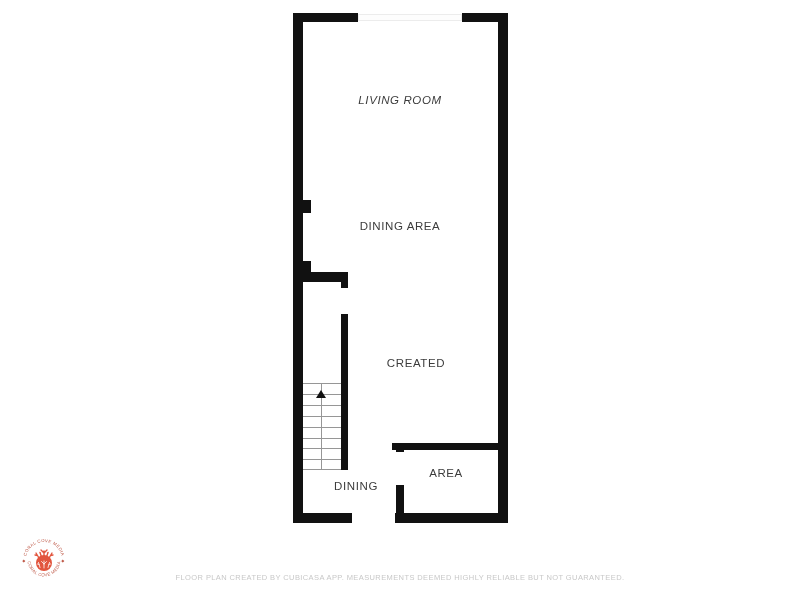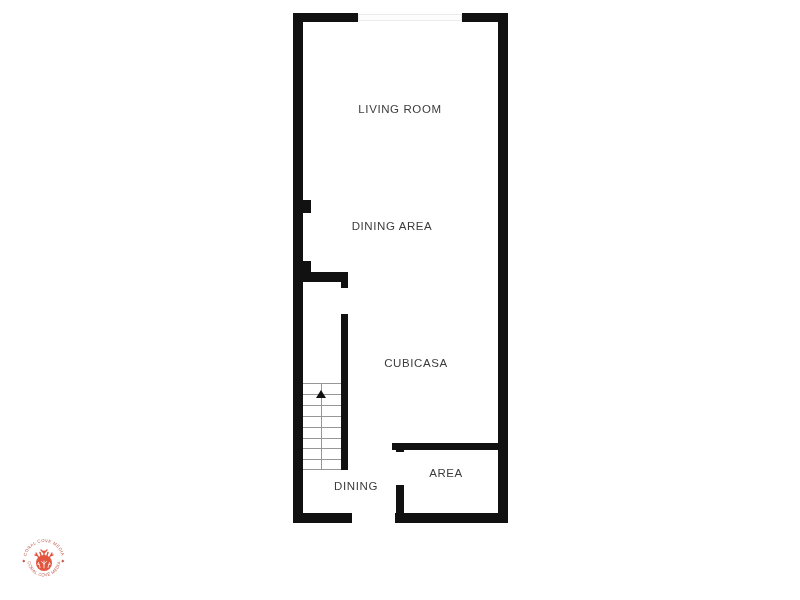--- a/index.html
+++ b/index.html
@@ -114,23 +114,23 @@
   <div id="stairs">
     <div class="divider"></div>
     <div class="up-arrow"></div>
   </div>
 
   <div class="wall" style="left:392px; top:443px; width:106px; height:7px;"></div>
   <div class="wall" style="left:396px; top:443px; width:8px; height:9px;"></div>
   <div class="door-gap" style="left:396px; top:452px; width:8px; height:33px;"></div>
   <div class="wall" style="left:396px; top:485px; width:8px; height:28px;"></div>
 
-  <span class="room-label" style="left:400px; top:109px;">LIVING ROOM</span>
-  <span class="room-label" style="left:392px; top:226px;">DINING AREA</span>
-  <span class="room-label" style="left:416px; top:363px;">CUBICASA</span>
+  <span class="room-label" style="left:400px; top:100px;font-style:italic;">LIVING ROOM</span>
+  <span class="room-label" style="left:400px; top:226px;">DINING AREA</span>
+  <span class="room-label" style="left:416px; top:363px;">CREATED</span>
   <span class="room-label" style="left:356px; top:486px;">DINING</span>
   <span class="room-label" style="left:446px; top:473px;">AREA</span>
 
   <svg id="logo" viewBox="0 0 46 46">
     <defs>
       <path id="arcTop" d="M 5,23 A 18,18 0 0 1 41,23" fill="none"></path>
       <path id="arcBottom" d="M 6.5,23 A 16.5,16.5 0 0 0 39.5,23" fill="none"></path>
     </defs>
     <text font-size="4.3" letter-spacing="0.35" fill="#bf5a49" font-family="Liberation Sans, sans-serif">
       <textPath href="#arcTop" startOffset="50%" text-anchor="middle">CORAL COVE MEDIA</textPath>
@@ -150,14 +150,15 @@
         <path d="M 25.5,20 L 27,15.5"></path>
       </g>
       <g stroke="#ffffff" stroke-width="0.8" stroke-linecap="round" fill="none">
         <path d="M 23,31 L 23,24 M 23,27 L 20.5,24.5 M 23,27 L 25.5,24.5"></path>
         <path d="M 19,30.5 L 17.5,25.5 M 18.2,27.5 L 16.5,27"></path>
         <path d="M 27,30.5 L 28.5,25.5 M 27.8,27.5 L 29.5,27"></path>
       </g>
     </g>
   </svg>
 
+  <div id="footer-note">FLOOR PLAN CREATED BY CUBICASA APP. MEASUREMENTS DEEMED HIGHLY RELIABLE BUT NOT GUARANTEED.</div>
 
 </div>
 
 </body></html>

